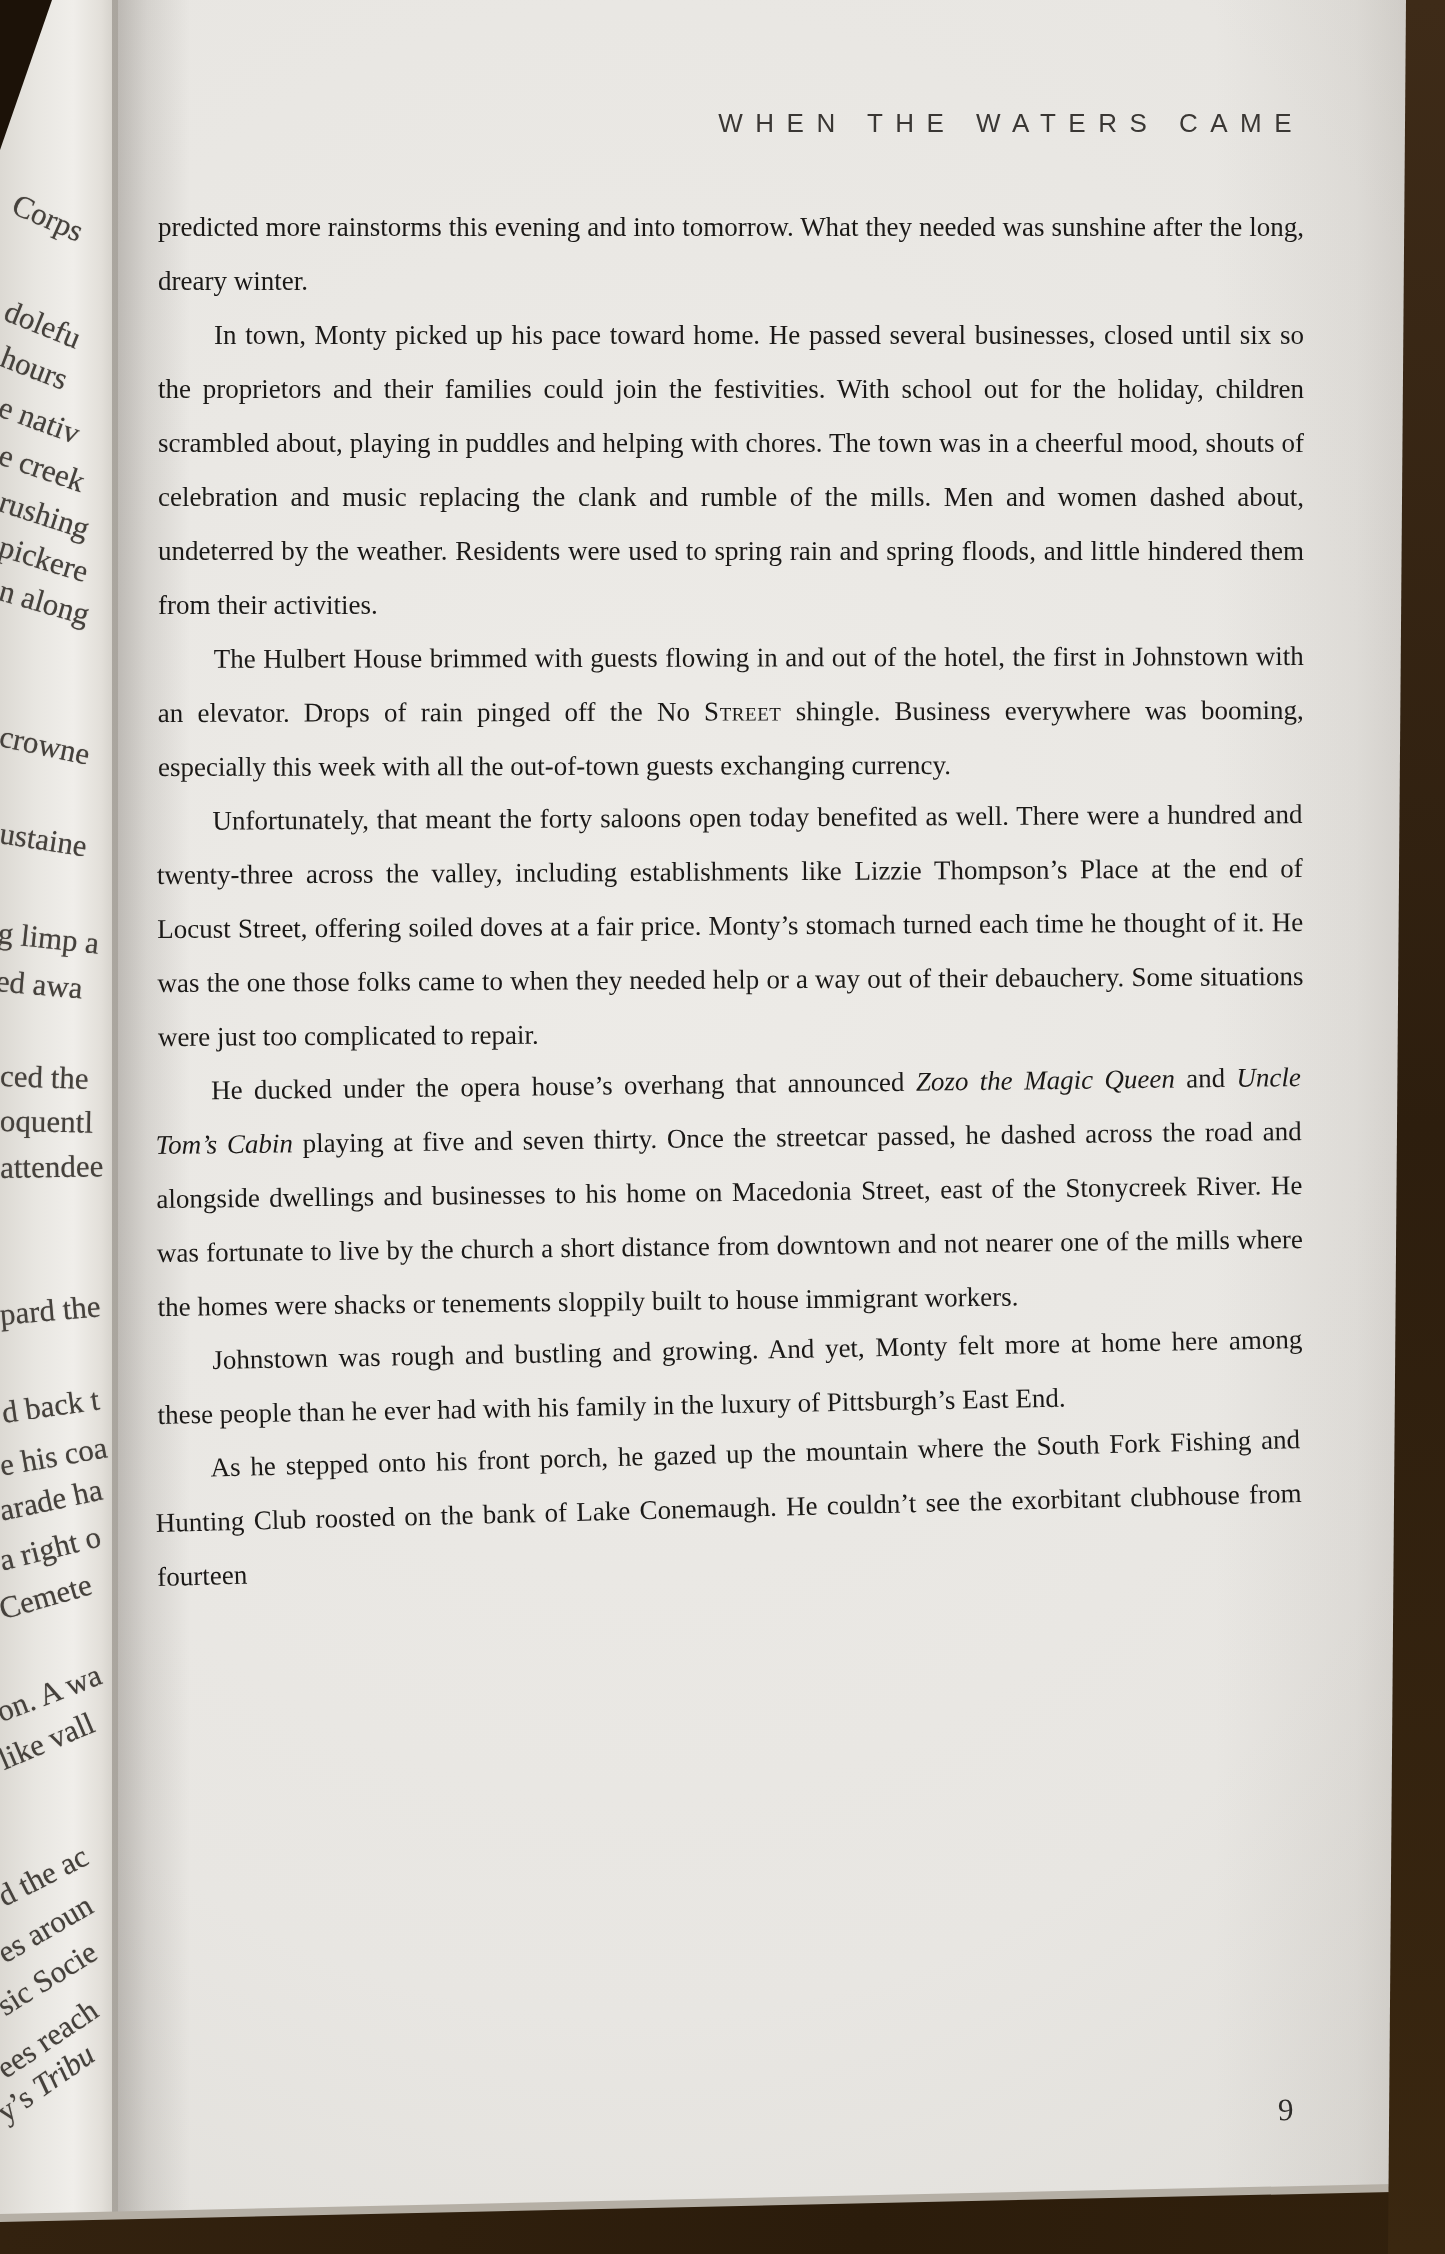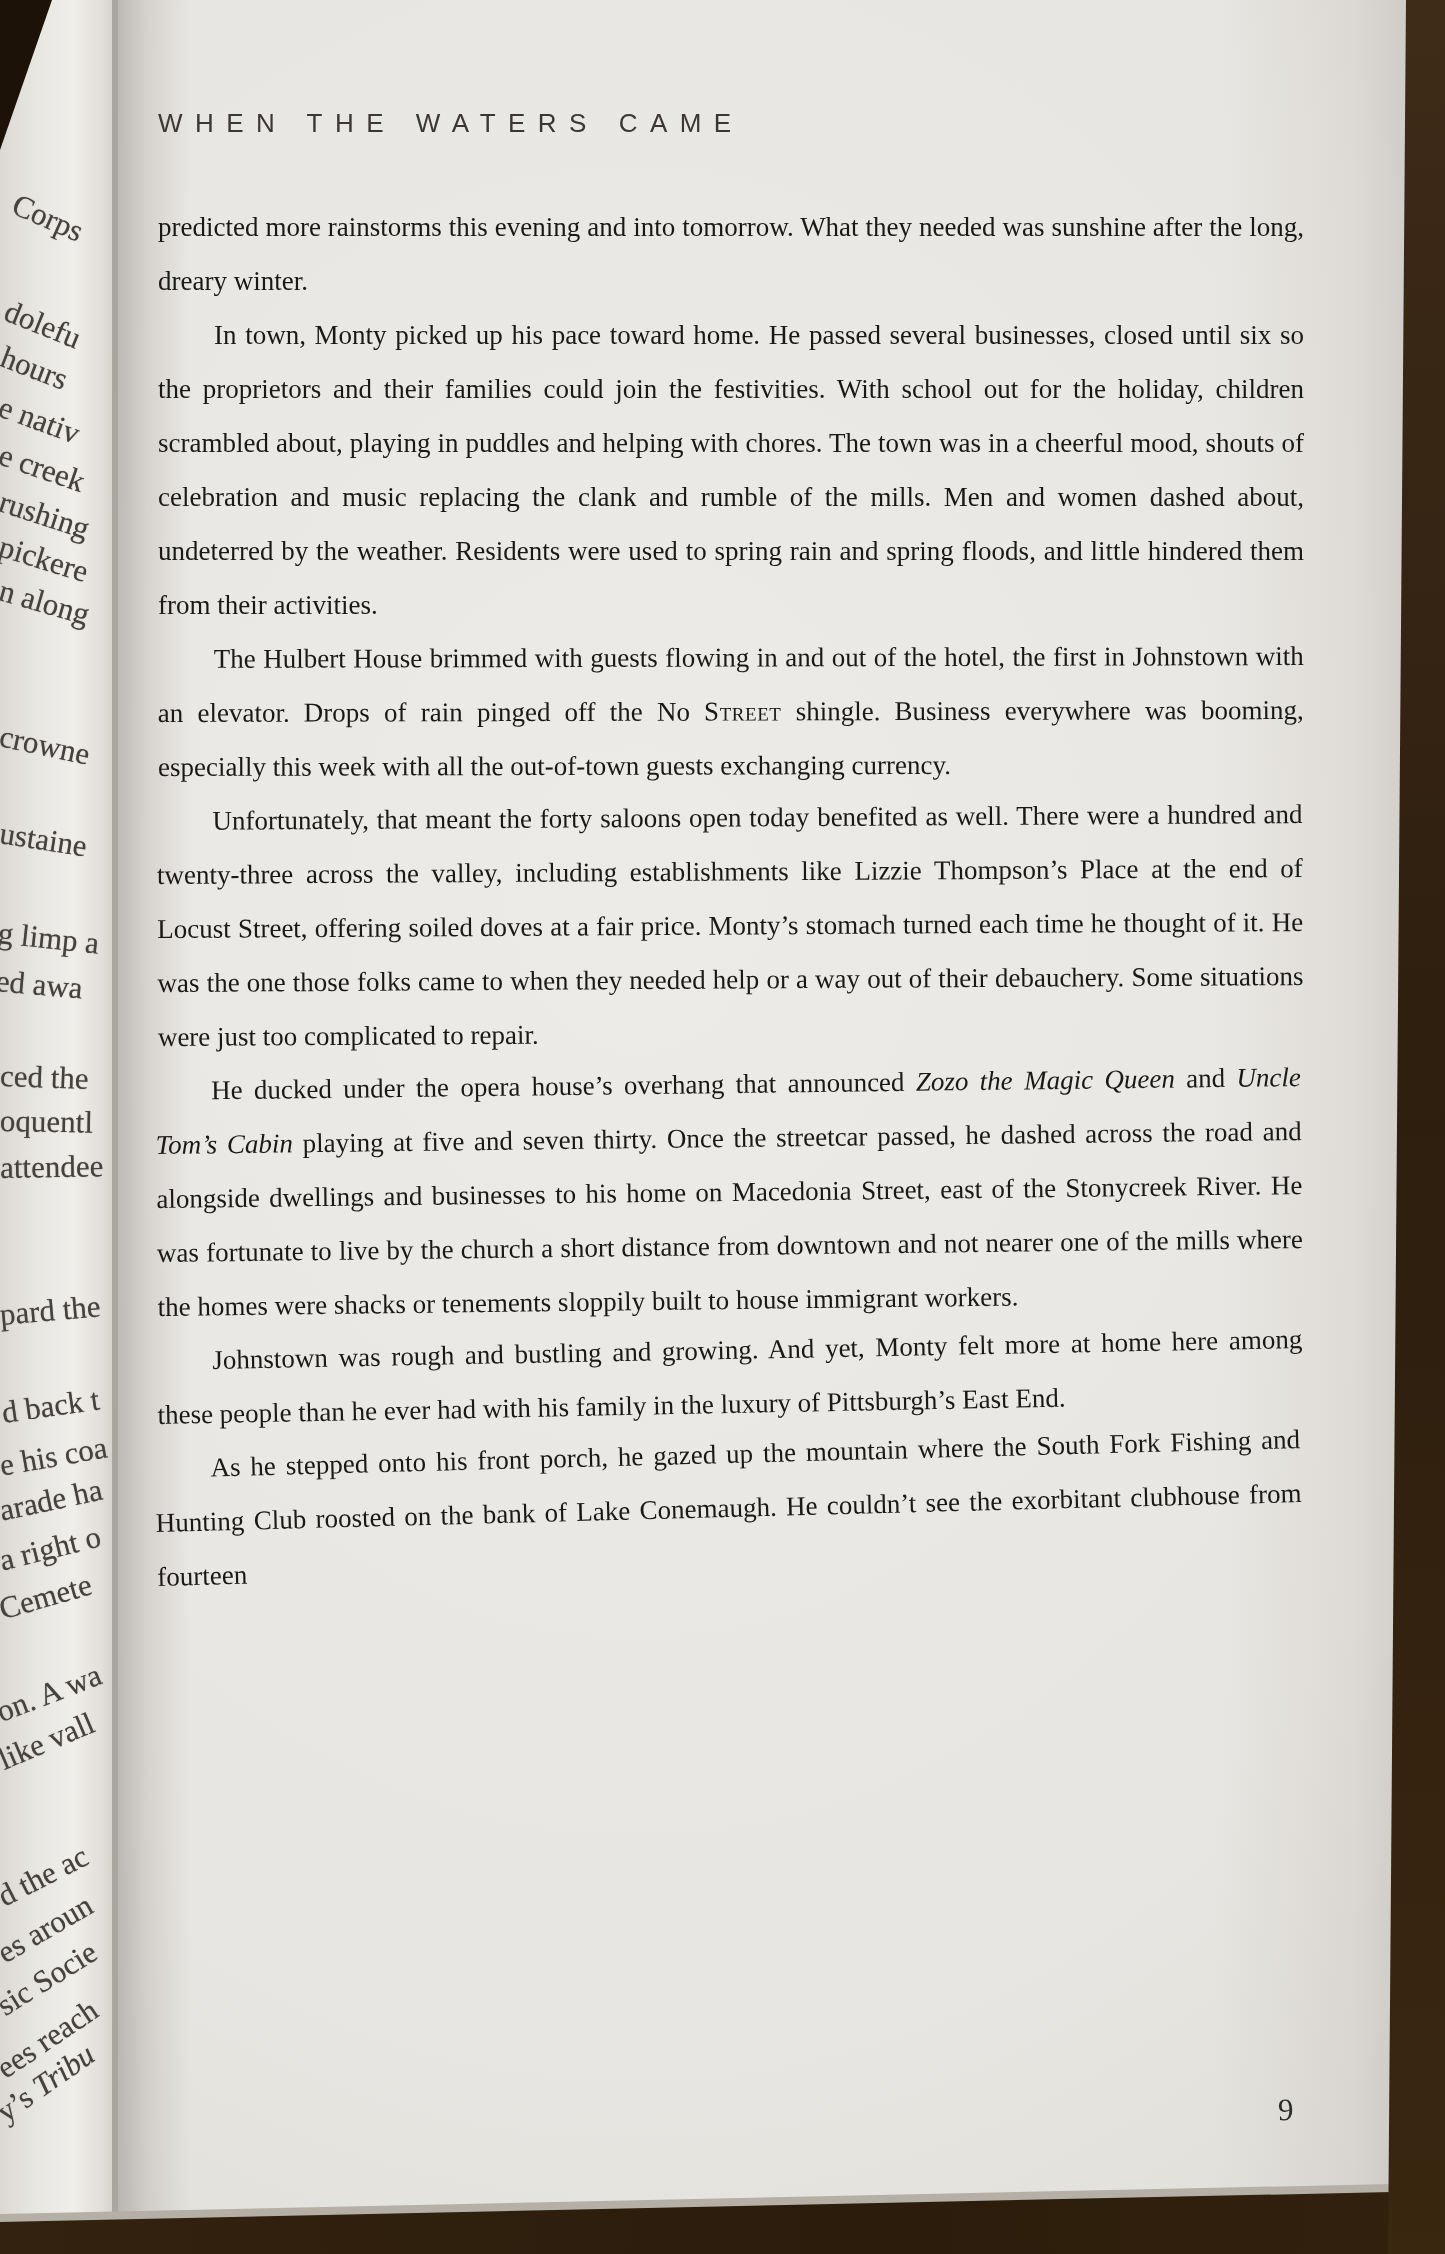--- a/index.html
+++ b/index.html
@@ -52,21 +52,21 @@
     clip-path:polygon(0 52px,1392px 22px,1392px 31px,0 61px);
   }
   .wood-bottom{
     position:absolute;left:0;top:2170px;width:1445px;height:84px;
     background:linear-gradient(90deg,#33220f,#2b1c0b 60%,#32210d);
     clip-path:polygon(0 52px,1392px 22px,1445px 22px,1445px 84px,0 84px);
   }
 
   
   .running-header{
-    position:absolute;left:158px;top:108px;width:1146px;text-align:left;
+    position:absolute;left:158px;top:108px;width:1146px;text-align:right;
     font-family:"Liberation Sans",sans-serif;font-size:26px;font-weight:400;
     letter-spacing:.48em;color:#3a3734;
   }
   .text-block{
     position:absolute;left:158px;top:200px;width:1146px;
     font-size:27px;line-height:54px;color:#1b1917;text-align:justify;
   }
   .text-block p{margin:0;transform-origin:0 100%;}
   .text-block p.indent{text-indent:56px;}
   .text-block p:nth-of-type(3){transform:rotate(-0.15deg);}

